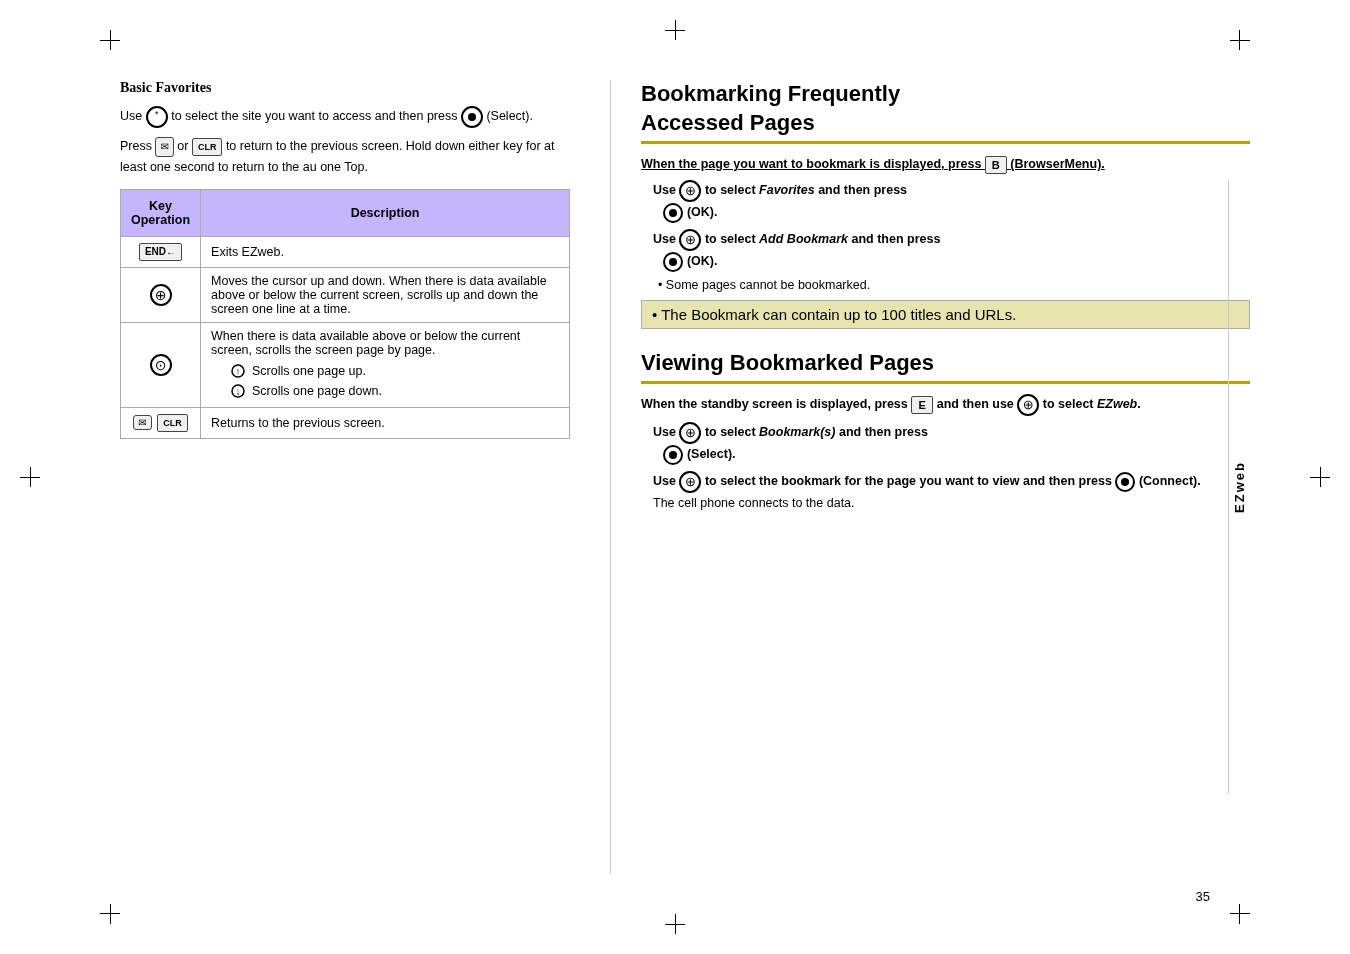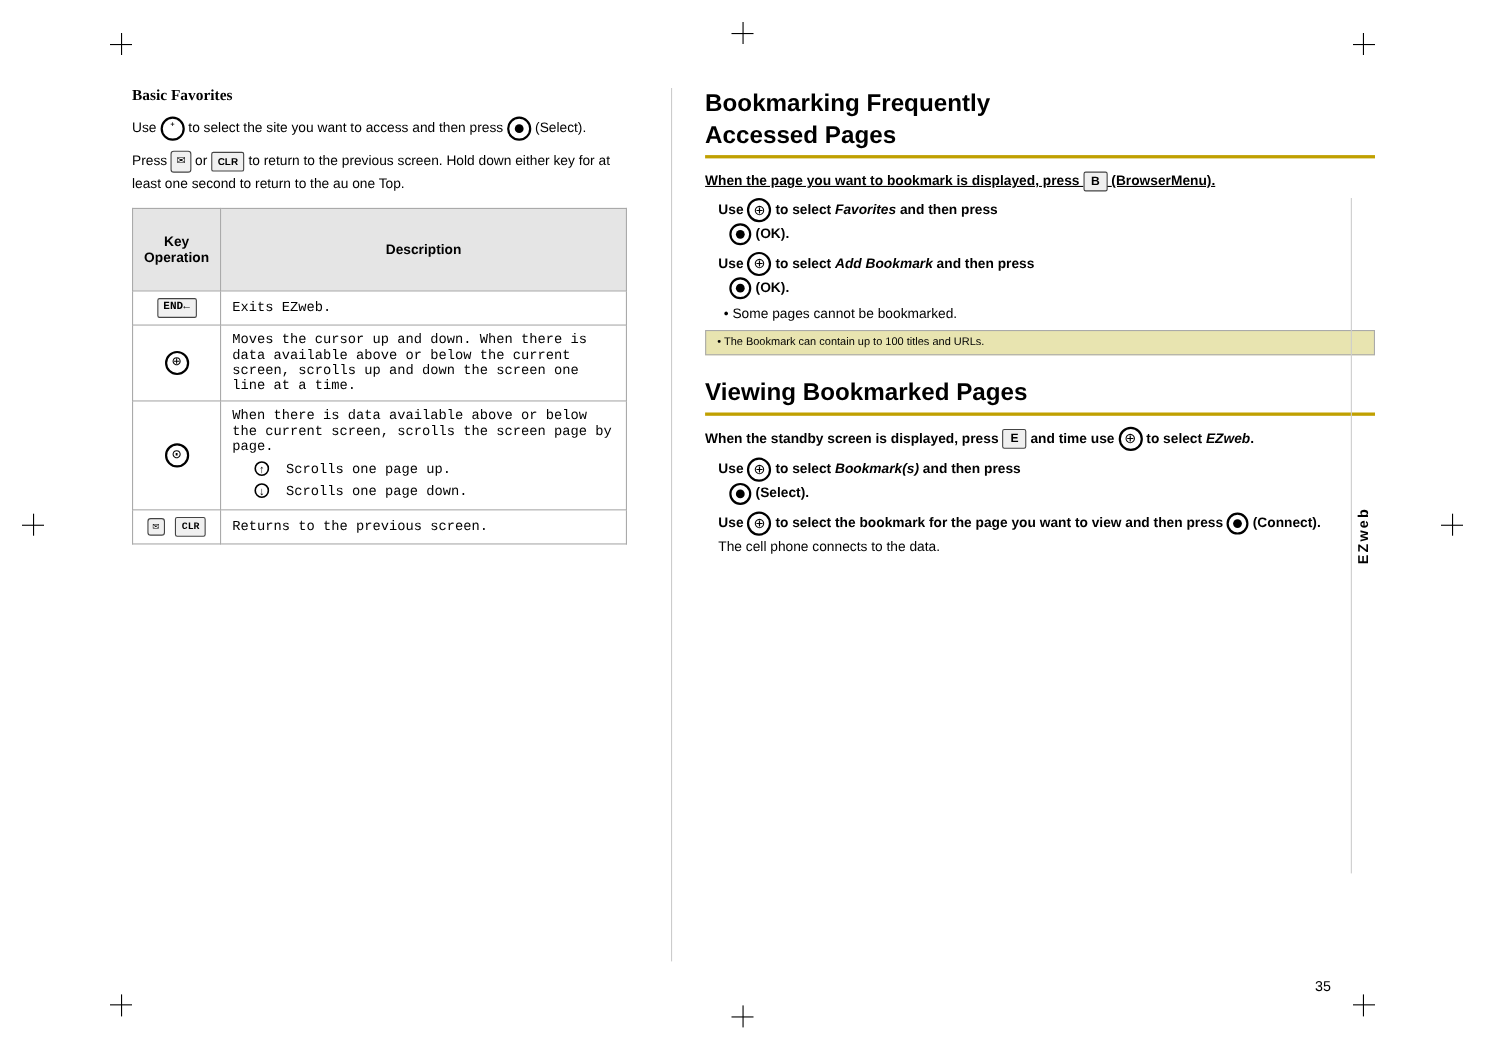--- a/index.html
+++ b/index.html
@@ -235,31 +235,30 @@
     }
 
     
     .ops-table {
       width: 100%;
       border-collapse: collapse;
       font-size: 12.5px;
       margin-top: 12px;
     }
     .ops-table th {
-      background: #e5e5e5;
+      background: #c4b5fd;
       border: 1px solid #aaa;
-      padding: 23px 10px;
+      padding: 9px 10px;
       font-weight: bold;
       text-align: center;
     }
     .ops-table td {
       border: 1px solid #aaa;
       padding: 6px 10px;
       vertical-align: middle;
-      font-family: Liberation Mono, monospace;
     }
     .ops-table td:first-child {
       text-align: center;
       width: 80px;
     }
 
     
     .ezweb-sidebar {
       position: absolute;
       right: 0;
@@ -473,32 +472,32 @@
             <span class="nav-circle" style="font-size:13px;">⊕</span>
             <strong> to select <em>Add Bookmark</em> and then press</strong><br>
             &nbsp;&nbsp;
             <span class="nav-circle" style="position:relative;display:inline-block;width:20px;height:20px;"><span style="position:absolute;width:8px;height:8px;background:#000;border-radius:50%;top:50%;left:50%;transform:translate(-50%,-50%);"></span></span>
             <strong> (OK).</strong>
           </div>
           <div class="bullet-point" style="margin-left:5px;">Some pages cannot be bookmarked.</div>
         </div>
 
 
-        <div style="background:#e8e4b0;border:1px solid #aaa;padding:5px 10px;font-size:10px;margin-top:8px;">
+        <div style="background:#e8e4b0;border:1px solid #aaa;padding:5px 10px;font-size:15px;margin-top:8px;">
           • The Bookmark can contain up to 100 titles and URLs.
         </div>
       </div>
 
       <div class="right-section" style="margin-top:18px;">
         <div class="heading-bold-serif">Viewing Bookmarked Pages</div>
 
         <div class="step-label" style="margin-top:10px;">
           <strong>When the standby screen is displayed, press </strong>
           <span class="key-rect">E</span>
-          <strong> and time use </strong>
+          <strong> and then use </strong>
           <span class="nav-circle" style="font-size:13px;">⊕</span>
           <strong> to select <em>EZweb</em>.</strong>
         </div>
 
         <div class="indent-block">
 
           <div class="step-label">
             <strong>Use </strong>
             <span class="nav-circle" style="font-size:13px;">⊕</span>
             <strong> to select <em>Bookmark(s)</em> and then press</strong><br>

